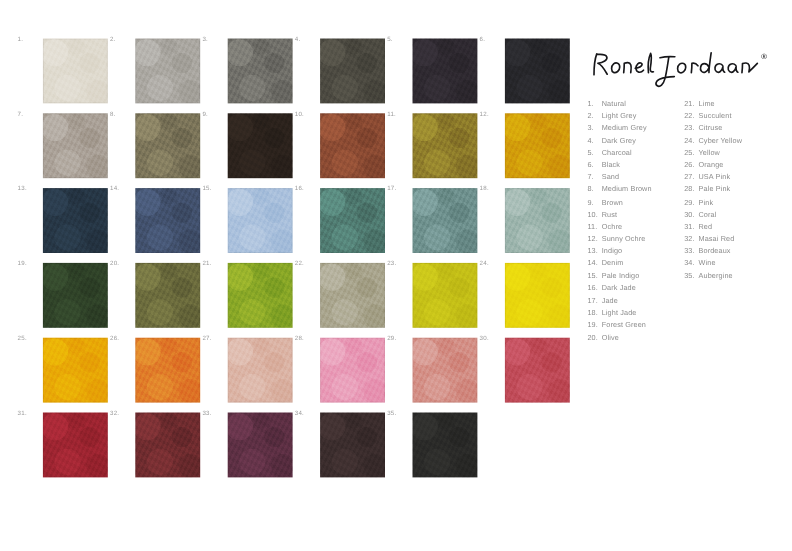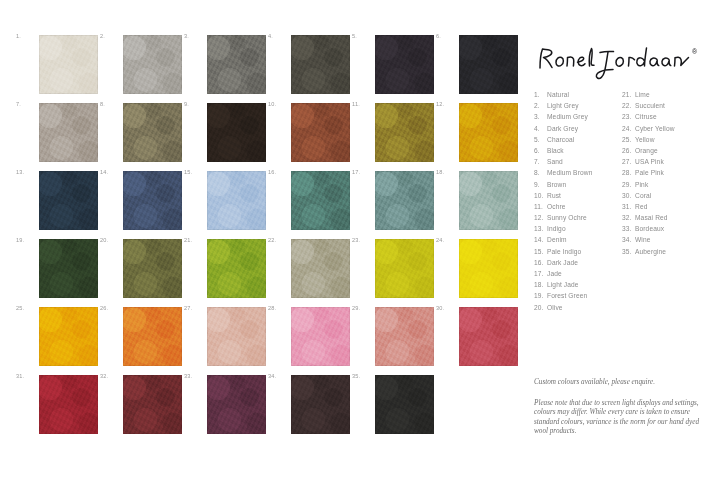--- a/index.html
+++ b/index.html
@@ -465,17 +465,15 @@
           <span class="ci-num">34.</span>
           <span class="ci-name">Wine</span>
         </div>
         <div class="colour-item">
           <span class="ci-num">35.</span>
           <span class="ci-name">Aubergine</span>
         </div>
       </div>
   </div>
 
-  <div id="custom-note">Custom colours available, please enquire.</div>
-
-  <div id="disclaimer-note">Please note that due to screen light displays and settings, colours may differ. While every care is taken to ensure standard colours, variance is the norm for our hand dyed wool products.</div>
+
 
 </div>
 
 </body></html>

